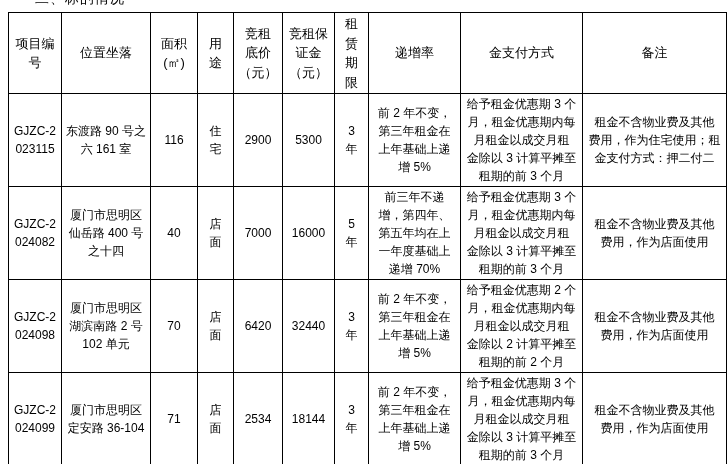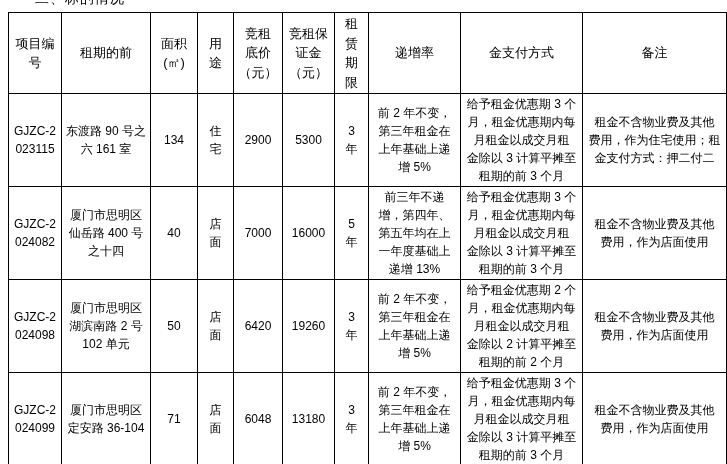--- a/index.html
+++ b/index.html
@@ -55,21 +55,21 @@
       <col class="c-dep">
       <col class="c-term">
       <col class="c-inc">
     <col class="c-disc">
       <col class="c-note">
   </colgroup>
   <thead>
     <tr>
       <th>项目编
 号</th>
-      <th>租期的前</th>
+      <th>位置坐落</th>
       <th>面积
 (㎡)</th>
       <th>用
 途</th>
       <th>竞租
 底价
 （元）</th>
       <th>竞租保
 证金
 （元）</th>
@@ -81,21 +81,21 @@
       <th>金支付方式</th>
       <th>备注</th>
     </tr>
   </thead>
   <tbody>
     <tr class="data-row">
       <td>GJZC-2
 023115</td>
       <td>东渡路 90 号之
 六 161 室</td>
-      <td>134</td>
+      <td>116</td>
       <td>住
 宅</td>
       <td>2900</td>
       <td>5300</td>
       <td>3
 年</td>
       <td>前 2 年不变，
 第三年租金在
 上年基础上递
 增 5%</td>
@@ -118,40 +118,40 @@
       <td>店
 面</td>
       <td>7000</td>
       <td>16000</td>
       <td>5
 年</td>
       <td>前三年不递
 增，第四年、
 第五年均在上
 一年度基础上
-递增 13%</td>
+递增 70%</td>
       <td>给予租金优惠期 3 个
 月，租金优惠期内每
 月租金以成交月租
 金除以 3 计算平摊至
 租期的前 3 个月</td>
       <td>租金不含物业费及其他
 费用，作为店面使用</td>
     </tr>
     <tr class="data-row">
       <td>GJZC-2
 024098</td>
       <td>厦门市思明区
 湖滨南路 2 号
 102 单元</td>
-      <td>50</td>
+      <td>70</td>
       <td>店
 面</td>
       <td>6420</td>
-      <td>19260</td>
+      <td>32440</td>
       <td>3
 年</td>
       <td>前 2 年不变，
 第三年租金在
 上年基础上递
 增 5%</td>
       <td>给予租金优惠期 2 个
 月，租金优惠期内每
 月租金以成交月租
 金除以 2 计算平摊至
@@ -160,22 +160,22 @@
 费用，作为店面使用</td>
     </tr>
     <tr class="data-row">
       <td>GJZC-2
 024099</td>
       <td>厦门市思明区
 定安路 36-104</td>
       <td>71</td>
       <td>店
 面</td>
-      <td>6048</td>
-      <td>13180</td>
+      <td>2534</td>
+      <td>18144</td>
       <td>3
 年</td>
       <td>前 2 年不变，
 第三年租金在
 上年基础上递
 增 5%</td>
       <td>给予租金优惠期 3 个
 月，租金优惠期内每
 月租金以成交月租
 金除以 3 计算平摊至

